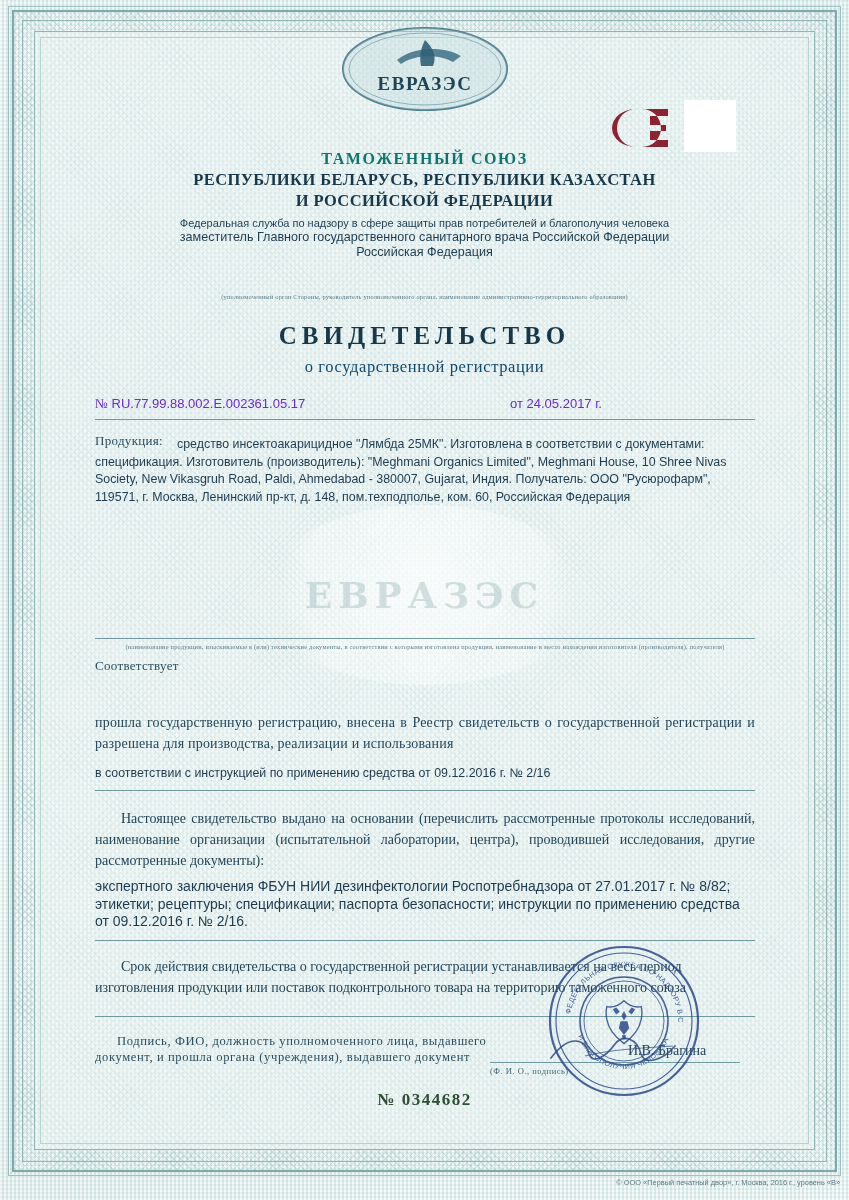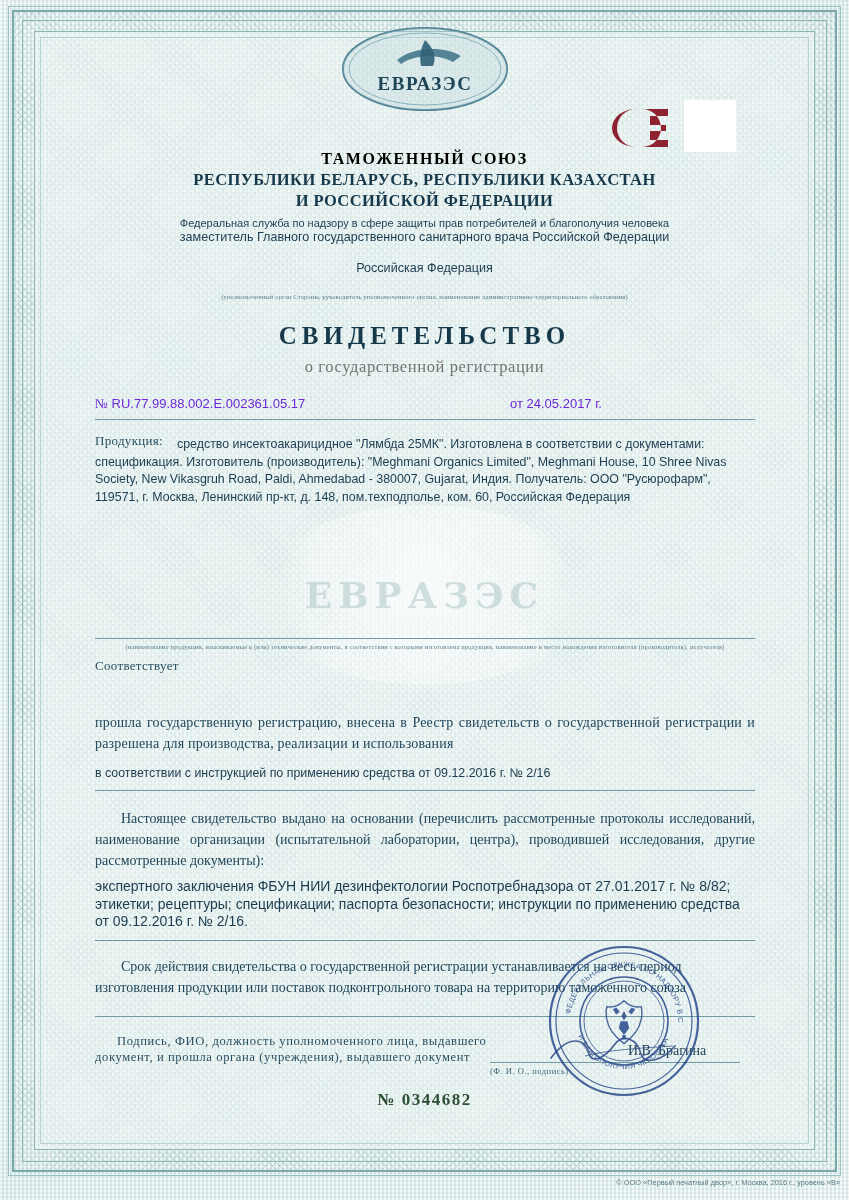--- a/index.html
+++ b/index.html
@@ -115,21 +115,21 @@
     position: absolute;
     left: 0; right: 0;
     top: 150px;
     text-align: center;
   }
   .t-line1 {
     font-family: "Liberation Serif", serif;
     font-size: 16px;
     font-weight: 700;
     letter-spacing: 1.6px;
-    color: #000000;
+    color: #0f766e;
   }
   .t-line2 {
     font-family: "Liberation Serif", serif;
     font-size: 16.5px;
     font-weight: 700;
     letter-spacing: 0.4px;
     margin-top: 2px;
     color: #16384b;
   }
   .t-line3 {
@@ -148,21 +148,21 @@
   }
   .org-line2 {
     font-family: "Liberation Sans", sans-serif;
     font-size: 12.6px;
     margin-top: 1px;
     color: #1c3c51;
   }
   .org-line3 {
     font-family: "Liberation Sans", sans-serif;
     font-size: 12.6px;
-    margin-top: 17px;
+    margin-top: 1px;
     color: #1c3c51;
   }
   .hint {
     font-family: "Liberation Serif", serif;
     font-size: 6.4px;
     color: #5d7f8c;
     letter-spacing: 0.2px;
   }
   .hint-1 {
     position: absolute;
@@ -183,21 +183,21 @@
     color: #16384b;
   }
   .cert-sub {
     position: absolute;
     left: 0; right: 0;
     top: 357px;
     text-align: center;
     font-family: "Liberation Serif", serif;
     font-size: 16.5px;
     letter-spacing: 0.6px;
-    color: #737373;
+    color: #0c4a6e;
   }
 
   
   .num-row {
     position: absolute;
     left: 95px;
     top: 396px;
     width: 660px;
     font-family: "Liberation Sans", sans-serif;
     font-size: 13px;

